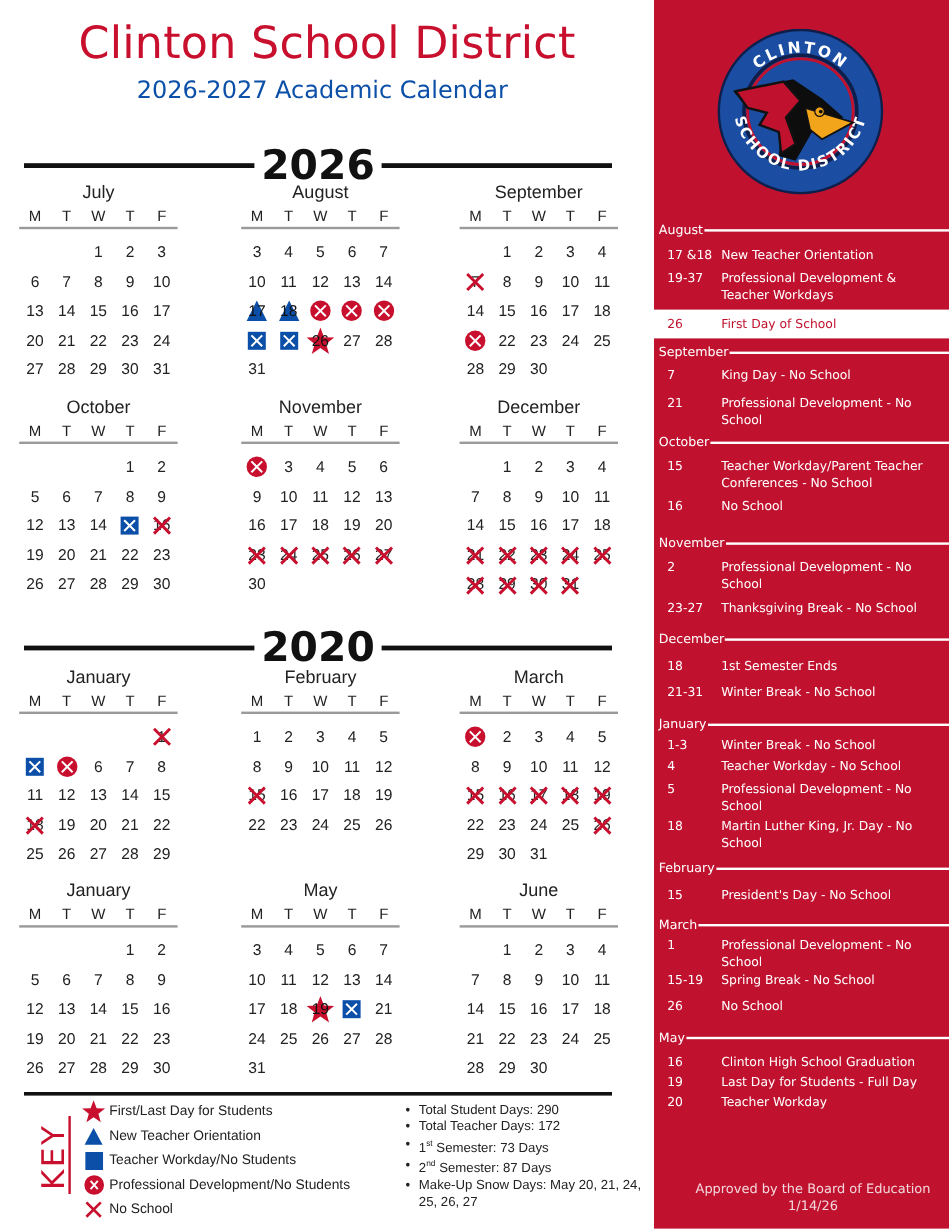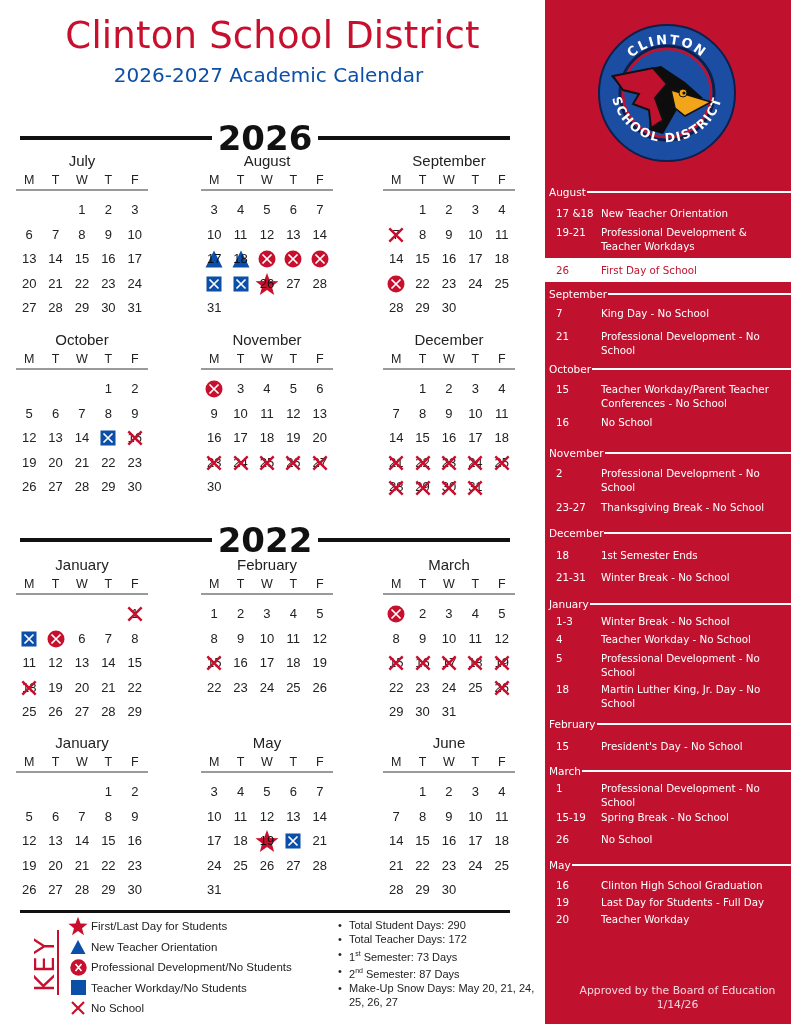--- a/index.html
+++ b/index.html
@@ -61,21 +61,21 @@
   <div class="subtitle">2026-2027 Academic Calendar</div>
 
   <div class="year-divider" style="top:106px;">
     <div class="line"></div>
     <div class="yr">2026</div>
     <div class="line"></div>
   </div>
 
   <div class="year-divider" style="top:508px;">
     <div class="line"></div>
-    <div class="yr">2022</div>
+    <div class="yr">2020</div>
     <div class="line"></div>
   </div>
 
   <div class="month" style="left:16px; top:152px;">
       <div class="mname">July</div>
       <div class="dow">
         <span>M</span>
         <span>T</span>
         <span>W</span>
         <span>T</span>
@@ -594,34 +594,34 @@
     <div class="key-item">
       <span class="kicon">
         <svg width="16" height="16" viewBox="0 0 16 16">
             <polygon points="8,1 15.5,15 0.5,15" fill="#0b4fa8"></polygon>
           </svg>
       </span>
       <span>New Teacher Orientation</span>
     </div>
     <div class="key-item">
       <span class="kicon">
+        <svg width="15" height="15" viewBox="0 0 15 15">
+            <rect x="0" y="0" width="15" height="15" fill="#0b4fa8"></rect>
+          </svg>
+      </span>
+      <span>Teacher Workday/No Students</span>
+    </div>
+    <div class="key-item">
+      <span class="kicon">
         <svg width="17" height="17" viewBox="0 0 17 17">
             <circle cx="8.5" cy="8.5" r="8.2" fill="#c8102e"></circle>
             <path d="M5.5 5 L11.5 12 M11.5 5 L5.5 12" stroke="#fff" stroke-width="1.6"></path>
           </svg>
       </span>
       <span>Professional Development/No Students</span>
-    </div>
-    <div class="key-item">
-      <span class="kicon">
-        <svg width="15" height="15" viewBox="0 0 15 15">
-            <rect x="0" y="0" width="15" height="15" fill="#0b4fa8"></rect>
-          </svg>
-      </span>
-      <span>Teacher Workday/No Students</span>
     </div>
     <div class="key-item">
       <span class="kicon">
         <svg width="14" height="14" viewBox="0 0 14 14">
             <path d="M1 1 L13 13 M13 1 L1 13" stroke="#c8102e" stroke-width="2.2"></path>
           </svg>
       </span>
       <span>No School</span>
     </div>
   </div>
@@ -661,21 +661,21 @@
         <div class="sec-head">
           <span>August</span>
           <span class="hl"></span>
         </div>
       </div>
       <div class="ev" style="top: 206px;">
         <span class="d">17 &amp;18</span>
         <span class="t">New Teacher Orientation</span>
       </div>
       <div class="ev" style="top: 225px;">
-        <span class="d">19-21</span>
+        <span class="d">19-37</span>
         <span class="t">Professional Development &amp; Teacher Workdays</span>
       </div>
       <div class="ev highlight" style="top: 258px;">
         <span class="d">26</span>
         <span class="t">First Day of School</span>
       </div>
       <div class="sec" style="top: 287px;">
         <div class="sec-head">
           <span>September</span>
           <span class="hl"></span>

